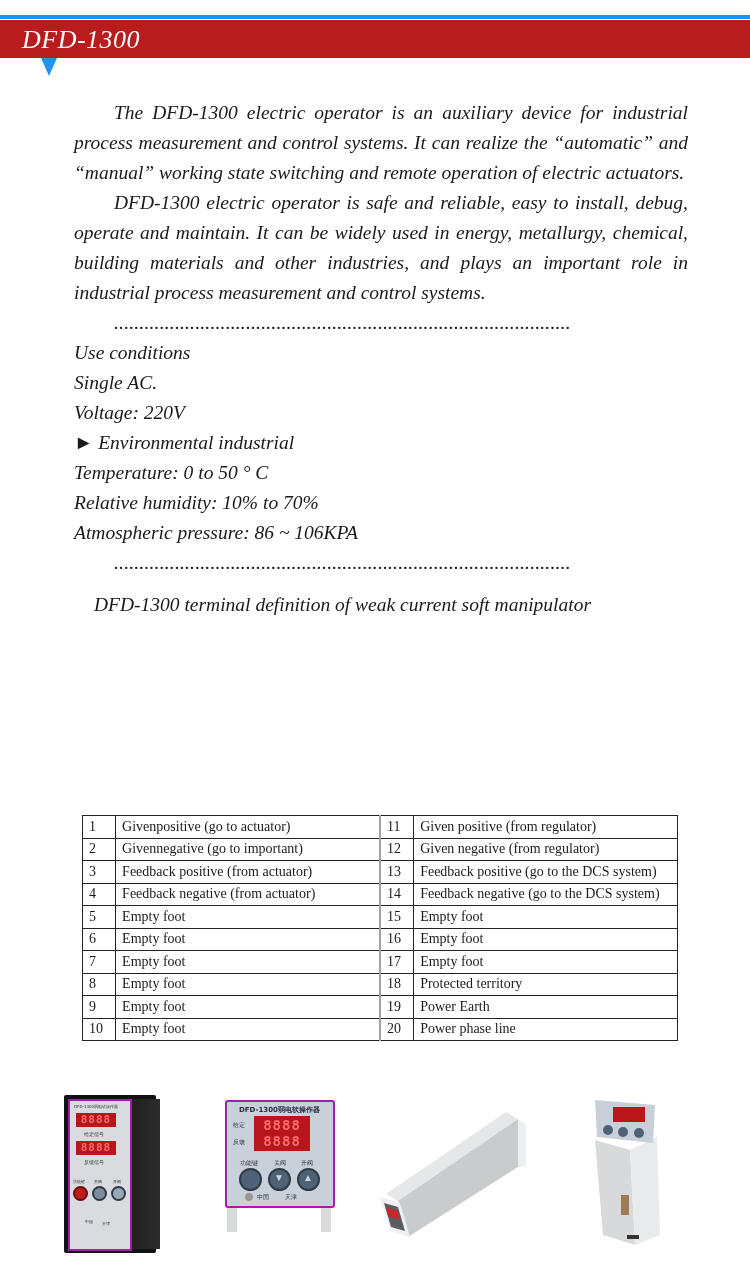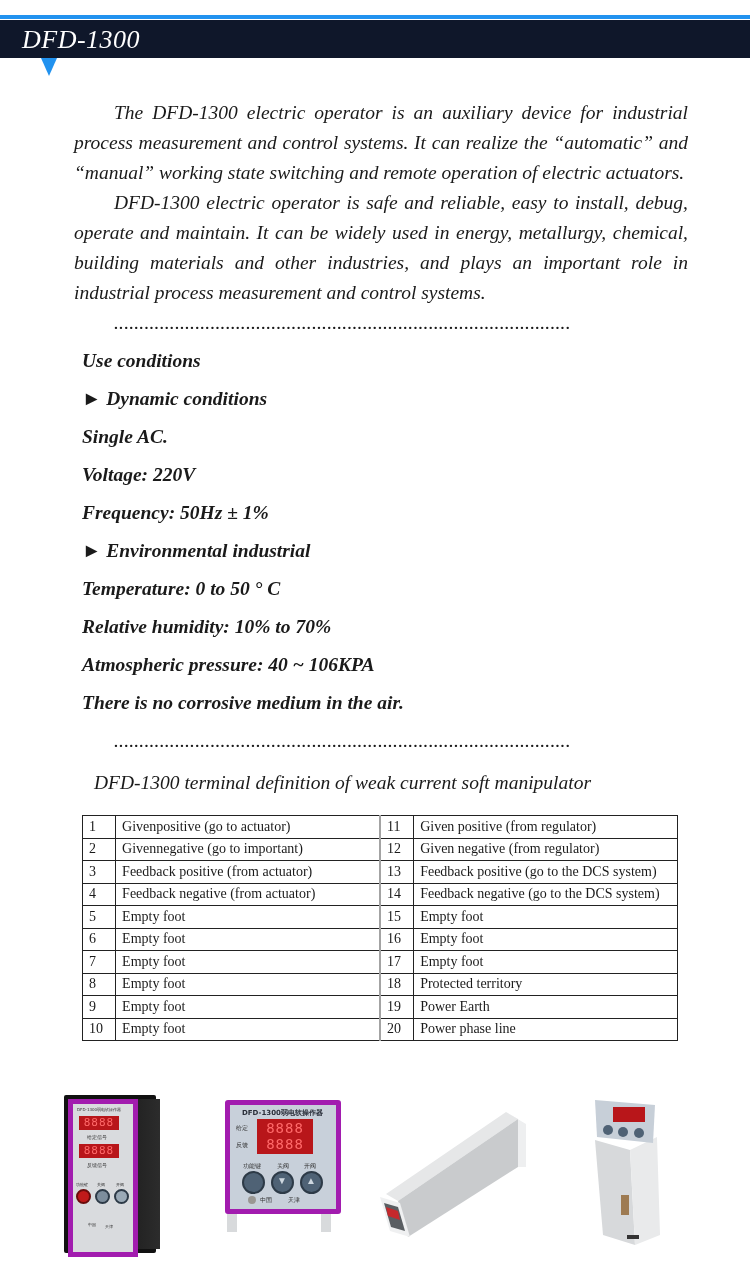--- a/index.html
+++ b/index.html
@@ -1,79 +1,76 @@
 <!DOCTYPE html>
 <html><head>
 <meta charset="utf-8">
 <style>
   html, body { margin: 0; padding: 0; background: #ffffff; }
   body { width: 750px; height: 1284px; position: relative; overflow: hidden;
          font-family: "Liberation Serif", "DejaVu Serif", serif; color: #1a1a1a; }
 
   
   .topline { position: absolute; left: 0; top: 15px; width: 750px; height: 4px; background: #2192ef; }
-  .banner { position: absolute; left: 0; top: 20px; width: 750px; height: 38px; background: #0f172a; }
+  .banner { position: absolute; left: 0; top: 20px; width: 750px; height: 38px; background: #b91c1c; }
   .banner-title { position: absolute; left: 22px; top: 1px; font-size: 26px; font-style: italic;
                   color: #ffffff; letter-spacing: 0.5px; line-height: 38px; }
   .banner-pointer { position: absolute; left: 41px; top: 58px; width: 0; height: 0;
                     border-left: 8px solid transparent; border-right: 8px solid transparent;
                     border-top: 18px solid #2192ef; }
 
   
   .content { position: absolute; left: 74px; top: 98px; width: 614px; font-style: italic;
              font-size: 19.5px; line-height: 30px; }
   .para { text-align: justify; text-indent: 40px; margin: 0; font-style: italic; }
   .dots { margin: 0 0 0 40px; height: 30px; line-height: 30px; overflow: hidden; white-space: nowrap; letter-spacing: 0.2px; }
-  .line { margin: 8px; white-space: nowrap; font-weight: bold; }
+  .line { margin: 0; white-space: nowrap; }
   .caption { margin: 12px 0 0 20px; white-space: nowrap; }
 
   
   .terminal-table { position: absolute; left: 82px; top: 815px; width: 596px; border-collapse: collapse;
                     font-family: "Liberation Serif", serif; font-size: 14px; }
   .terminal-table td { border: 1px solid #222; height: 21.5px; padding: 0 0 0 6px; line-height: 20px; white-space: nowrap; }
   .terminal-table td.num { width: 24px; }
   .terminal-table td.desc { width: 240px; }
   .terminal-table td.num2 { width: 24px; border-left: 2px solid #a3a3a3; }
 
   
   .photo { position: absolute; }
   .p1 { left: 56px; top: 1095px; width: 105px; height: 160px; }
   .p2 { left: 225px; top: 1100px; width: 108px; height: 132px; }
   .p3 { left: 378px; top: 1097px; width: 160px; height: 145px; }
   .p4 { left: 585px; top: 1095px; width: 85px; height: 160px; }
 
-  .device-front { position: absolute; background: #d4d9df; border: 5px solid #a21caf; }
+  .device-front { position: absolute; background: #d4d9df; border: 2px solid #a21caf; }
   .led { position: absolute; background: #b8161a; color: #ff6a6a; font-family: "DejaVu Sans Mono", monospace;
-         text-align: center; font-weight: normal; letter-spacing: 1px; }
+         text-align: center; font-weight: bold; letter-spacing: 1px; }
   .btn { position: absolute; border-radius: 50%; background: #4f6275; border: 2px solid #2d3a47; }
   .small-label { position: absolute; font-family: "DejaVu Sans", sans-serif; color: #333; white-space: nowrap; }
 </style>
 </head>
 <body>
 
 <div class="topline"></div>
 <div class="banner">
   <span class="banner-title">DFD-1300</span>
 </div>
 <div class="banner-pointer"></div>
 
 <div class="content">
   <p class="para">The DFD-1300 electric operator is an auxiliary device for industrial process measurement and control systems. It can realize the “automatic” and “manual” working state switching and remote operation of electric actuators.</p>
   <p class="para">DFD-1300 electric operator is safe and reliable, easy to install, debug, operate and maintain. It can be widely used in energy, metallurgy, chemical, building materials and other industries, and plays an important role in industrial process measurement and control systems.</p>
   <p class="dots">..........................................................................................</p>
   <p class="line">Use conditions</p>
-  <p class="line">► Dynamic conditions</p>
   <p class="line">Single AC.</p>
   <p class="line">Voltage: 220V</p>
-  <p class="line">Frequency: 50Hz ± 1%</p>
   <p class="line">► Environmental industrial</p>
   <p class="line">Temperature: 0 to 50 ° C</p>
   <p class="line">Relative humidity: 10% to 70%</p>
-  <p class="line">Atmospheric pressure: 40 ~ 106KPA</p>
-  <p class="line">There is no corrosive medium in the air.</p>
+  <p class="line">Atmospheric pressure: 86 ~ 106KPA</p>
   <p class="dots">..........................................................................................</p>
   <p class="caption">DFD-1300 terminal definition of weak current soft manipulator</p>
 </div>
 
 <table class="terminal-table">
   <tbody id="terminal-body">
       <tr>
         <td class="num">1</td>
         <td class="desc">Givenpositive (go to actuator)</td>
         <td class="num2">11</td>

